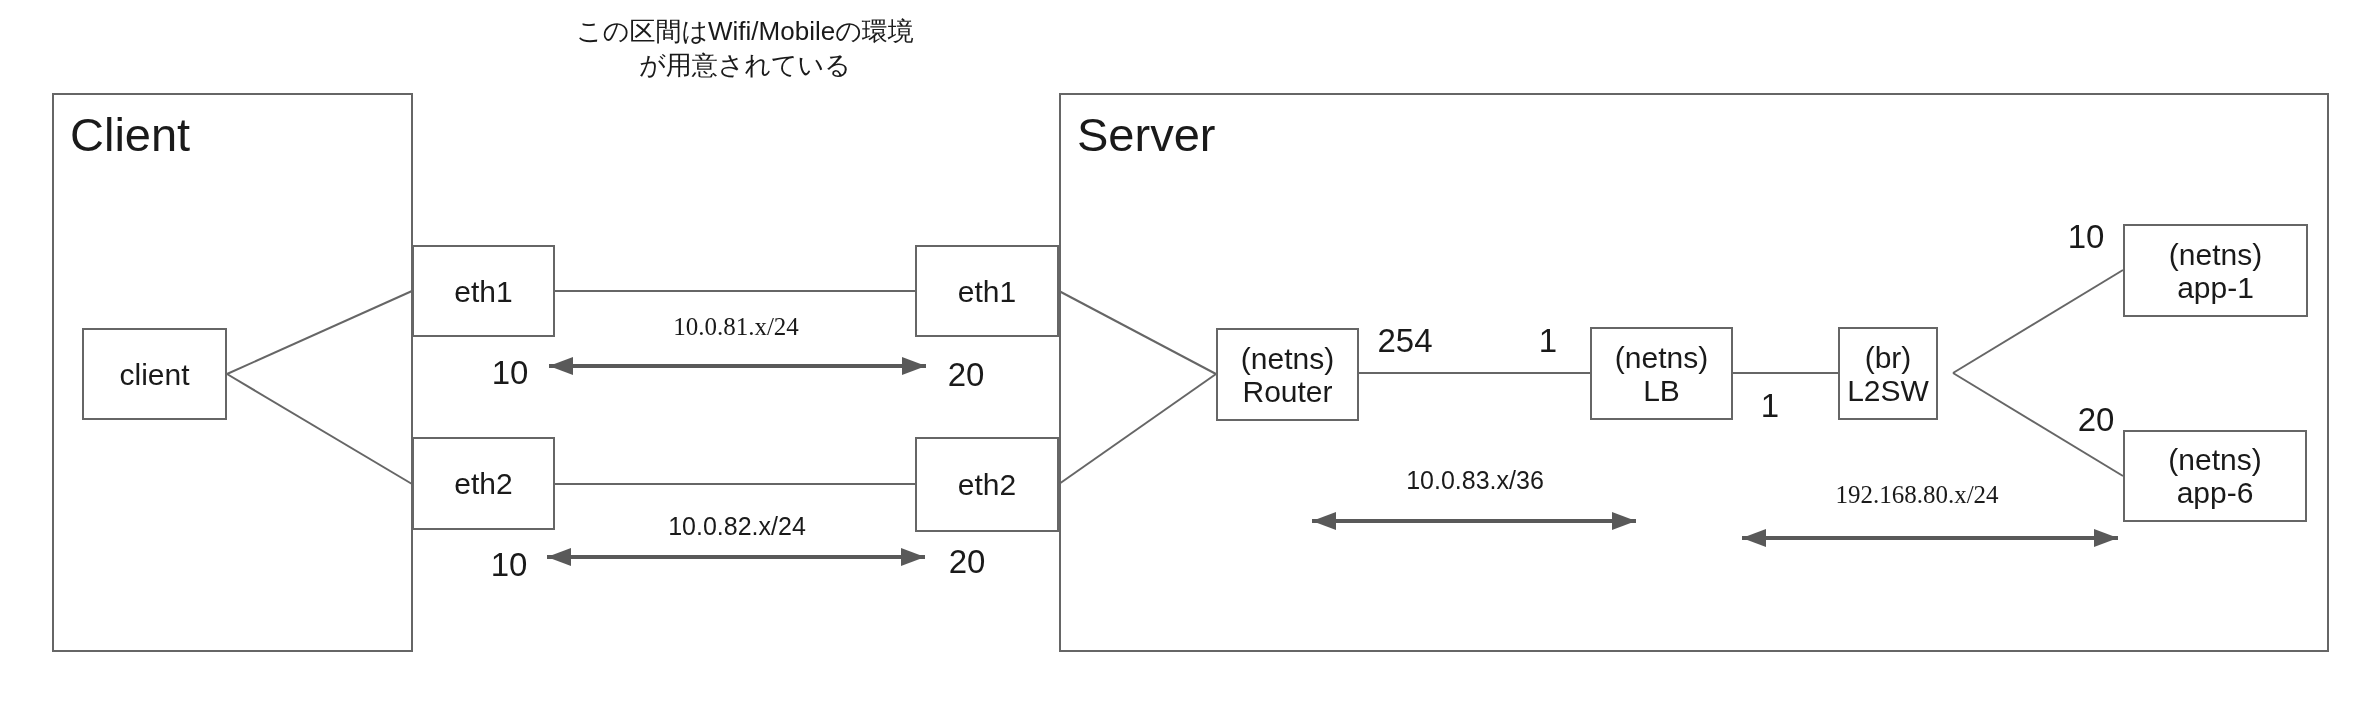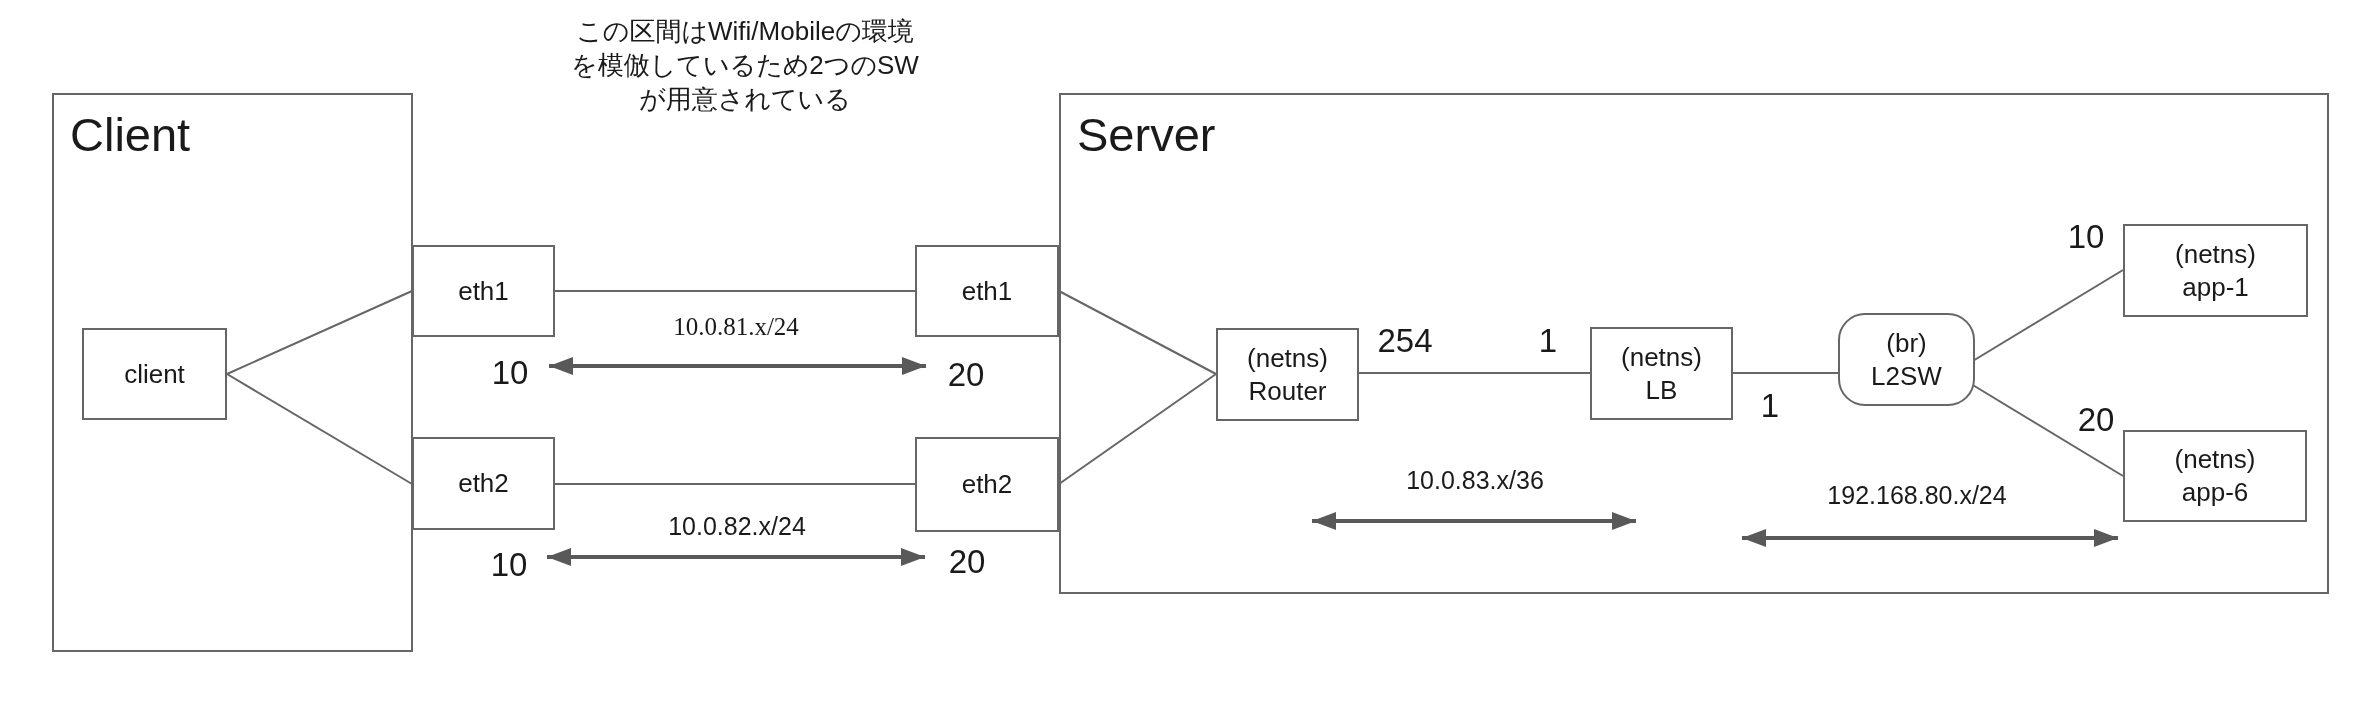--- a/index.html
+++ b/index.html
@@ -58,21 +58,21 @@
   .node {
     position: absolute;
     box-sizing: border-box;
     border: 2px solid var(--box-border);
     background: var(--background);
     display: flex;
     flex-direction: column;
     align-items: center;
     justify-content: center;
     text-align: center;
-    font-size: 26px;
+    font-size: 30px;
     line-height: 33px;
     color: var(--text);
     z-index: 3;
     white-space: nowrap;
   }
   .lbl {
     position: absolute;
     transform: translate(-50%, -50%);
     white-space: nowrap;
     color: var(--text);
@@ -93,29 +93,28 @@
     white-space: nowrap;
   }
 </style>
 </head>
 <body>
 
 <div class="stage">
 
   <div class="annotation">
     <div>この区間はWifi/Mobileの環境</div>
-    <div>を模倣しているため2つのSW</div>
     <div>が用意されている</div>
   </div>
 
   <div class="container" style="left:52px; top:93px; width:361px; height:559px;">
     <div class="title">Client</div>
   </div>
 
-  <div class="container" style="left:1059px; top:93px; width:1270px; height:501px;">
+  <div class="container" style="left:1059px; top:93px; width:1270px; height:559px;">
     <div class="title">Server</div>
   </div>
 
   <svg class="edges-layer" width="2354" height="704" viewBox="0 0 2354 704">
     <defs>
       <marker id="ah-e" markerUnits="userSpaceOnUse" markerWidth="26" markerHeight="20" refX="24" refY="10" orient="auto">
         <polygon class="arrowhead" points="0,1 24,10 0,19"></polygon>
       </marker>
       <marker id="ah-s" markerUnits="userSpaceOnUse" markerWidth="26" markerHeight="20" refX="2" refY="10" orient="auto">
         <polygon class="arrowhead" points="26,1 2,10 26,19"></polygon>
@@ -162,39 +161,39 @@
   <div class="node" style="left:1216px; top:328px; width:143px; height:93px;">
     <span>(netns)</span>
     <span>Router</span>
   </div>
 
   <div class="node" style="left:1590px; top:327px; width:143px; height:93px;">
     <span>(netns)</span>
     <span>LB</span>
   </div>
 
-  <div class="node" style="left:1838px; top:313px; width:137px; height:93px;border-radius:27px;">
+  <div class="node" style="left:1838px; top:327px; width:100px; height:93px;">
     <span>(br)</span>
     <span>L2SW</span>
   </div>
 
   <div class="node" style="left:2123px; top:224px; width:185px; height:93px;">
     <span>(netns)</span>
     <span>app-1</span>
   </div>
 
   <div class="node" style="left:2123px; top:430px; width:184px; height:92px;">
     <span>(netns)</span>
     <span>app-6</span>
   </div>
 
   <div class="lbl subnet" style="left:736px; top:327px;font-family:Liberation Serif, serif;">10.0.81.x/24</div>
   <div class="lbl subnet" style="left:737px; top:526px;">10.0.82.x/24</div>
   <div class="lbl subnet" style="left:1475px; top:480px;">10.0.83.x/36</div>
-  <div class="lbl subnet" style="left:1917px; top:495px;">192.168.80.x/24</div>
+  <div class="lbl subnet" style="left:1917px; top:495px;font-family:Liberation Serif, serif;">192.168.80.x/24</div>
 
   <div class="lbl num" style="left:510px; top:373px;">10</div>
   <div class="lbl num" style="left:966px; top:375px;">20</div>
   <div class="lbl num" style="left:509px; top:565px;">10</div>
   <div class="lbl num" style="left:967px; top:562px;">20</div>
   <div class="lbl num" style="left:1405px; top:341px;">254</div>
   <div class="lbl num" style="left:1548px; top:341px;">1</div>
   <div class="lbl num" style="left:1770px; top:406px;">1</div>
   <div class="lbl num" style="left:2086px; top:237px;">10</div>
   <div class="lbl num" style="left:2096px; top:420px;">20</div>

